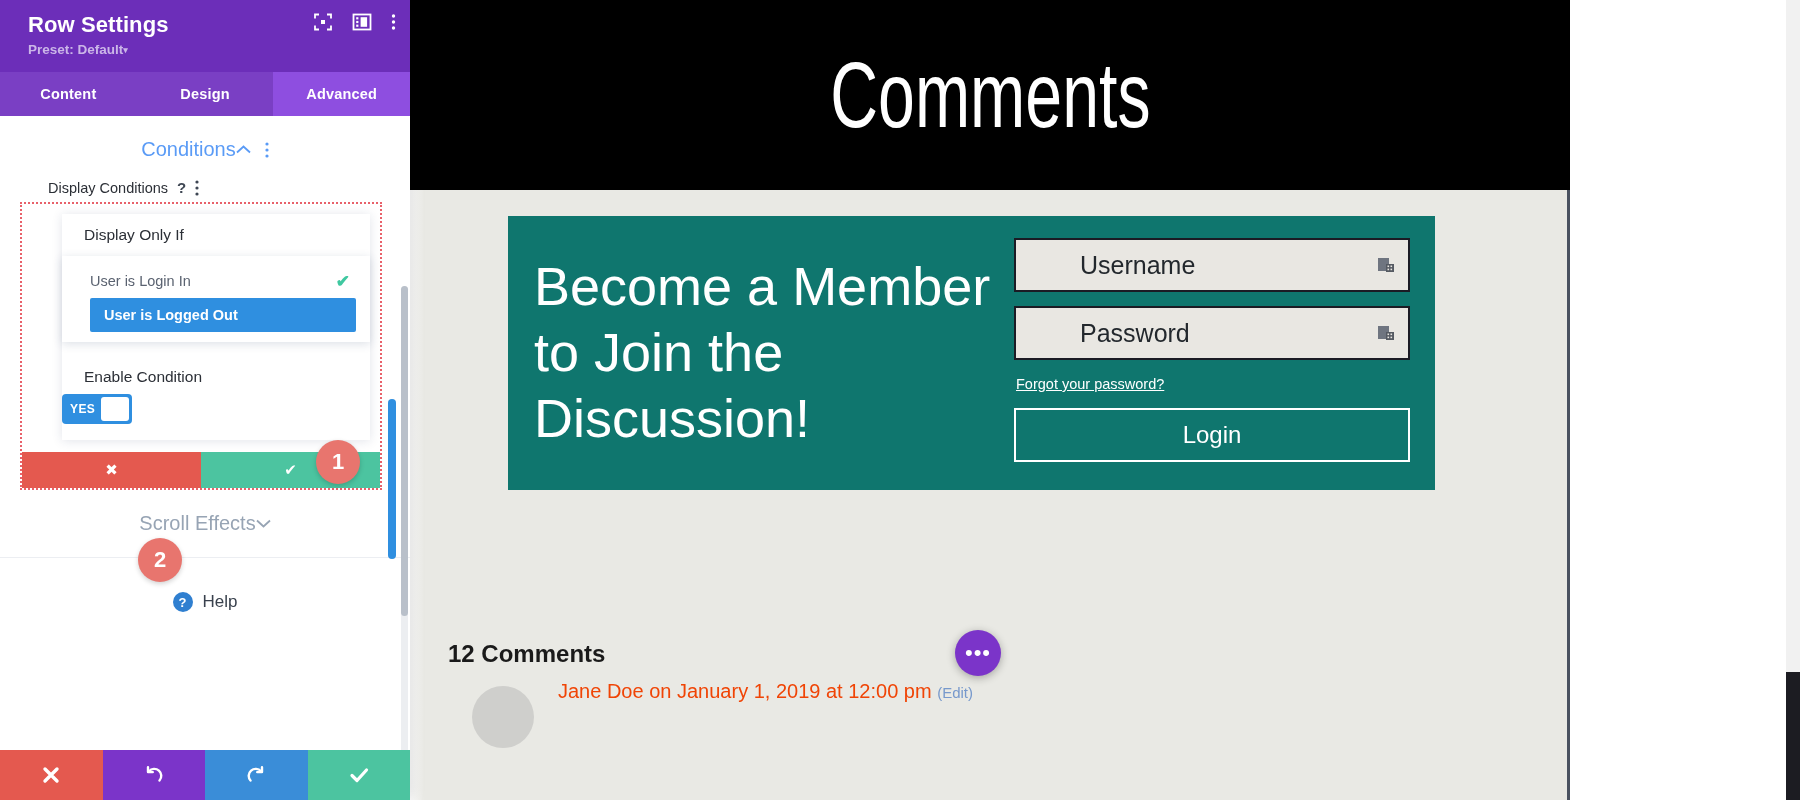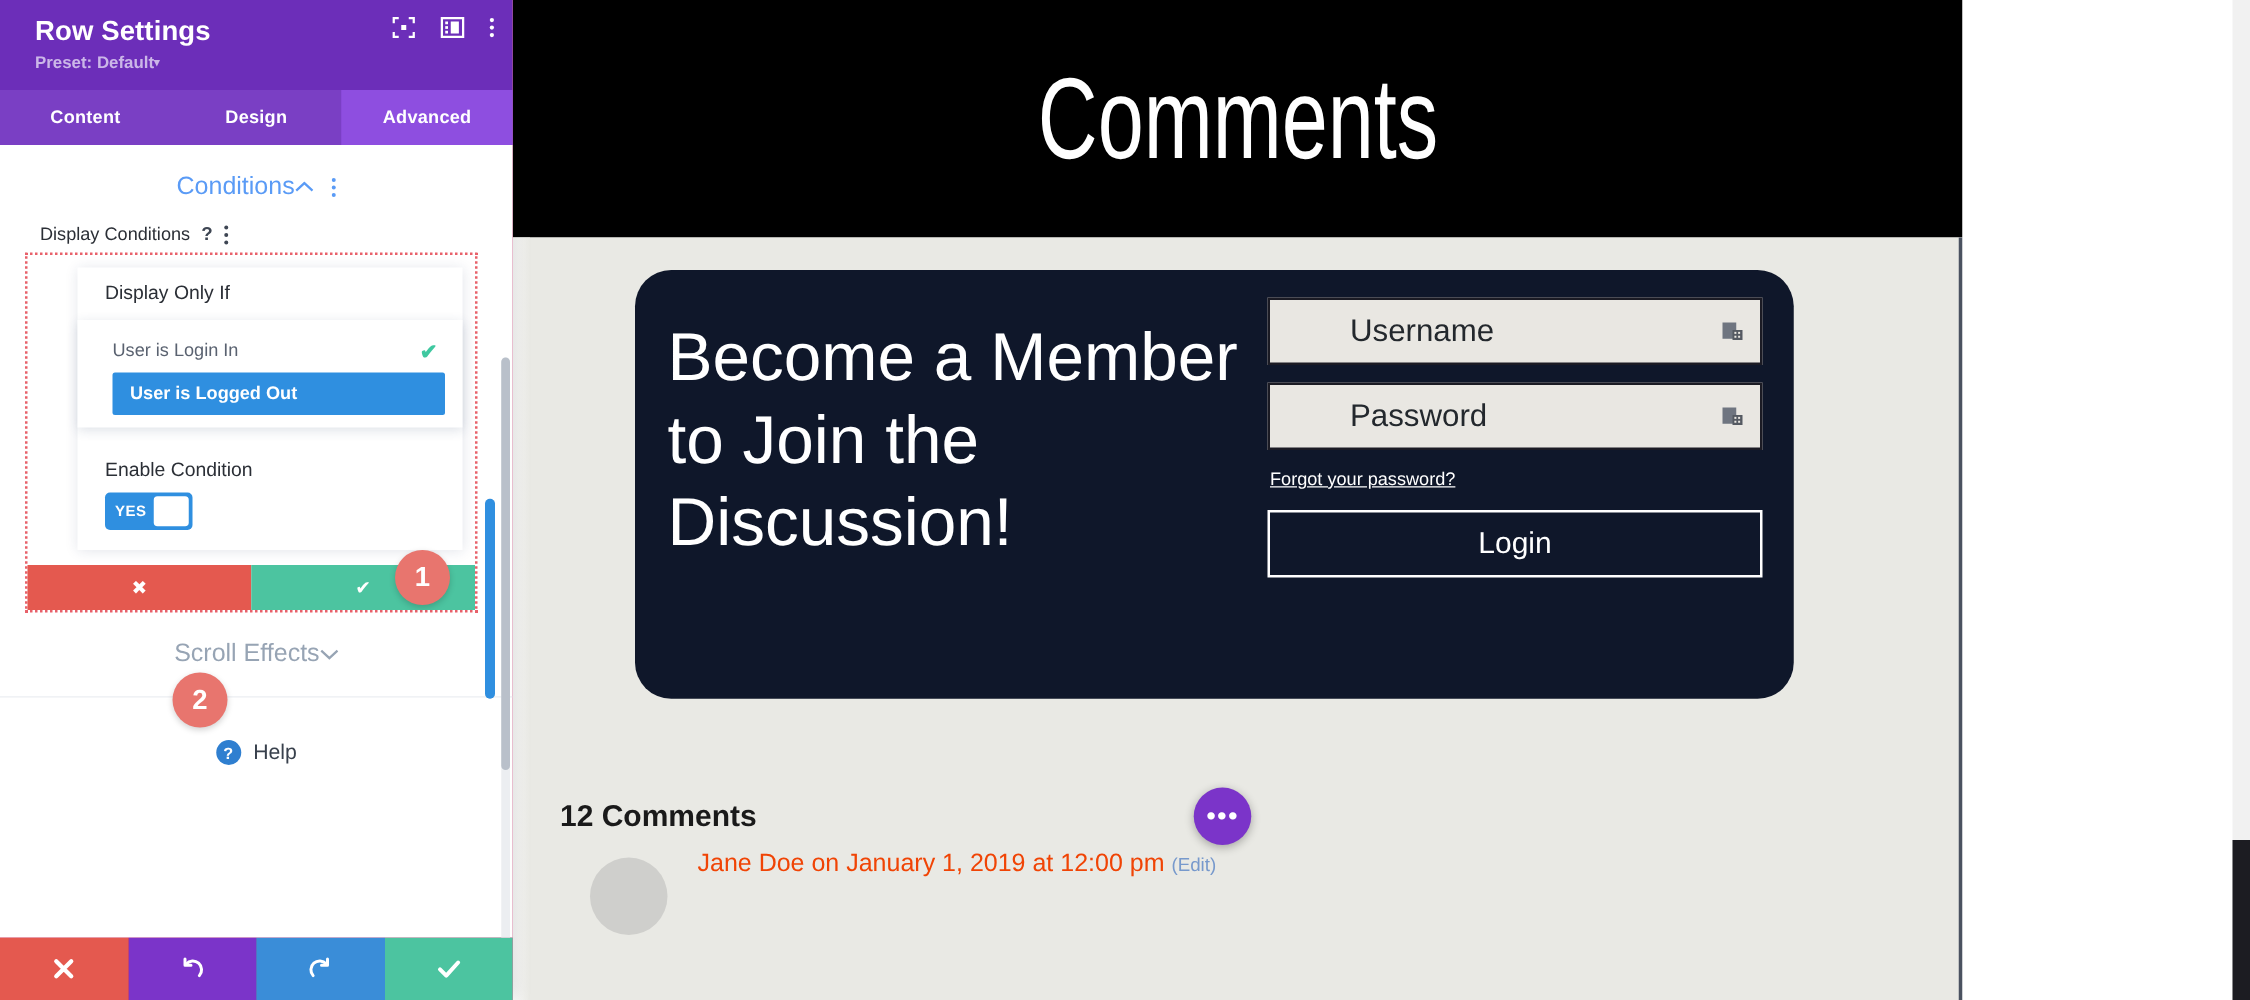--- a/index.html
+++ b/index.html
@@ -60,21 +60,21 @@
   .section-title-open { color: #5a9bf6; font-size: 20px; }
   .section-title-closed { color: #97a4b4; font-size: 20px; }
   .sec-icons { display: flex; align-items: center; gap: 14px; }
   .chev { width: 15px; height: 9px; display: block; }
   .kebab { width: 4px; height: 16px; display:block; }
 
   
   .cond-wrap { padding: 0 0 0 0; position: relative; }
   .field-label-row {
     display: flex; align-items: center; gap: 9px;
-    padding: 12px 28px 6px 32px;
+    padding: 12px 28px 6px 48px;
     text-align: center;
   }
   .field-label { font-size: 14.5px; color: #2b2f36; font-weight: 500; }
   .qmark { font-size: 15px; font-weight: bold; color: #3e4653; cursor: pointer; }
 
   .dashed-box {
     position: relative;
     margin: 0 28px 0 20px;
     border: 2px dotted #e8616a;
     padding: 10px 0 0 0;
@@ -104,21 +104,21 @@
   .opt.selected {
     background: #2f8fe0; color:#ffffff; font-weight: bold;
     margin: 0 14px 0 28px; padding: 0 14px; height: 34px; border-radius: 2px;
   }
   .check { color: #3fc8a0; font-size: 17px; font-weight: bold; }
 
   .enable-label {
     font-size: 15.5px; color: #2b2f36; padding: 26px 0 8px 22px; font-weight: 500;
   }
   .toggle {
-    margin-left: 22px; width: 70px; height: 30px; background: #2f8fe0;
+    width: 70px; height: 30px; background: #2f8fe0;
     border-radius: 4px; display: flex; align-items: center; cursor: pointer;
     padding: 3px;
   }
   .toggle .txt { color: #fff; font-size: 12px; font-weight: bold; padding: 0 6px 0 5px; letter-spacing:.4px;}
   .toggle .knob { width: 34px; height: 24px; background: #fff; border-radius: 3px; }
 
   .confirm-bar { display: flex; height: 36px; margin-top: 12px; }
   .confirm-bar .cb {
     flex:1; display:flex; align-items:center; justify-content:center; cursor:pointer;
     color:#fff; font-size:15px;
@@ -186,22 +186,22 @@
   }
   .content-bg {
     position:absolute; left:0; top:190px; width:1160px; height:610px;
     background: #e9e9e4;
   }
   .page-edge-left {
     position:absolute; left:0; top:190px; width: 14px; height: 610px;
     background: linear-gradient(90deg,#ffffff 0%, #e9e9e4 100%);
   }
   .cta-box {
-    position: absolute; left: 98px; top: 216px; width: 927px; height: 343px;
-    background: #0f172a; display: flex; border-radius: 29px;
+    position: absolute; left: 98px; top: 216px; width: 927px; height: 274px;
+    background: #0f766e; display: flex;
   }
   .cta-left { width: 500px; padding: 38px 0 0 26px; }
   .cta-heading {
     color:#ffffff; font-size: 54px; line-height: 1.22; font-weight: normal;
     font-family: "Liberation Sans", sans-serif;
   }
   .cta-right { flex: 1; padding: 22px 25px 0 6px; }
   .field {
     position: relative; height: 54px; background: #e9e7e2;
     border: 2px solid #1b1b24; margin-bottom: 14px;

